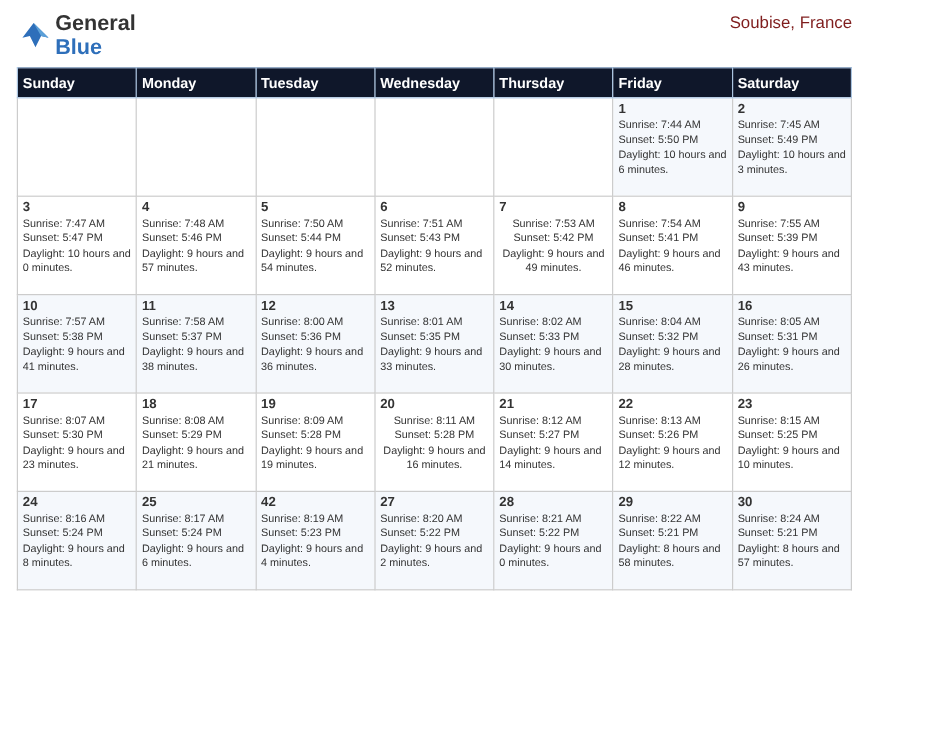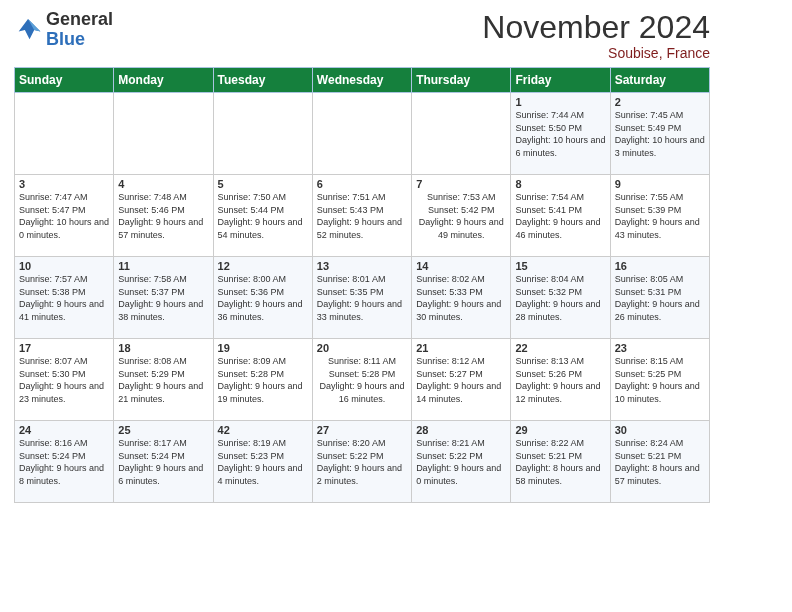--- a/index.html
+++ b/index.html
@@ -50,21 +50,21 @@
     .location {
       font-size: 14px;
       color: #7f1d1d;
     }
     .calendar {
       width: 100%;
       border-collapse: collapse;
       table-layout: fixed;
     }
     .calendar thead tr th {
-      background: #15803d;
+      background: #0f172a;
       color: #fff;
       font-size: 12px;
       font-weight: bold;
       padding: 5px 4px;
       text-align: left;
       border: 1px solid #aac4e0;
     }
     .calendar tbody tr td {
       border: 1px solid #ccc;
       vertical-align: top;
@@ -104,21 +104,20 @@
       <svg class="logo-bird" viewBox="0 0 36 36">
         <polygon points="18,4 34,20 26,18 20,30 14,18 6,20" fill="#2e6fba"></polygon>
         <polygon points="18,4 34,20 26,18" fill="#5ba0d8"></polygon>
       </svg>
       <div class="logo-text">
         <span class="general">General</span><br>
         <span class="blue">Blue</span>
       </div>
     </div>
     <div class="title-block">
-      <div class="month-title">November 2024</div>
       <div class="location">Soubise, France</div>
     </div>
   </div>
 
   <table class="calendar">
     <thead>
       <tr>
         <th>Sunday</th>
         <th>Monday</th>
         <th>Tuesday</th>

